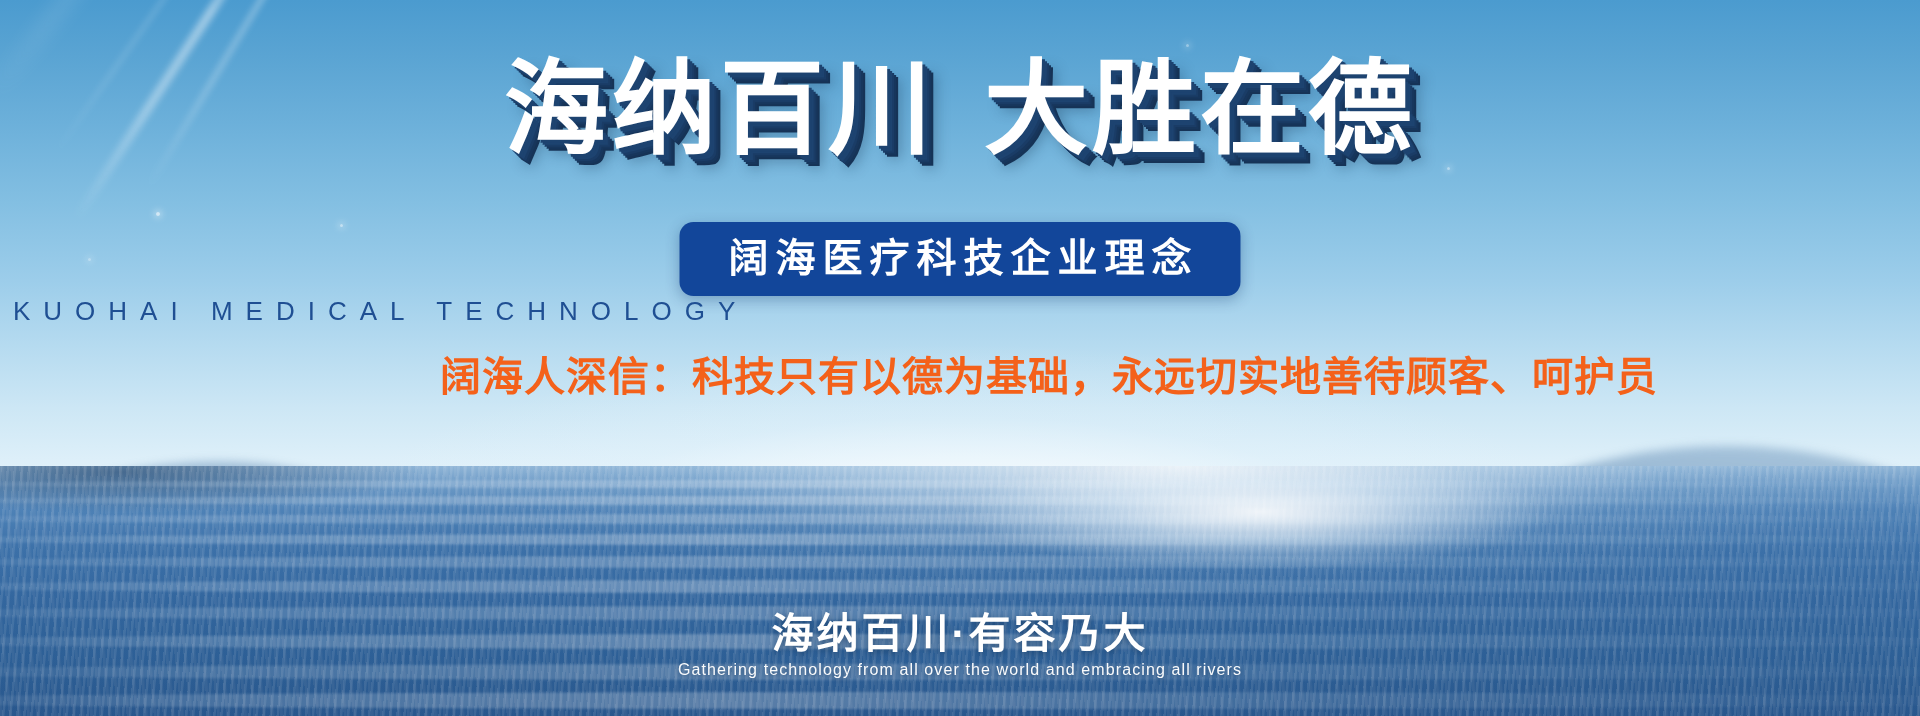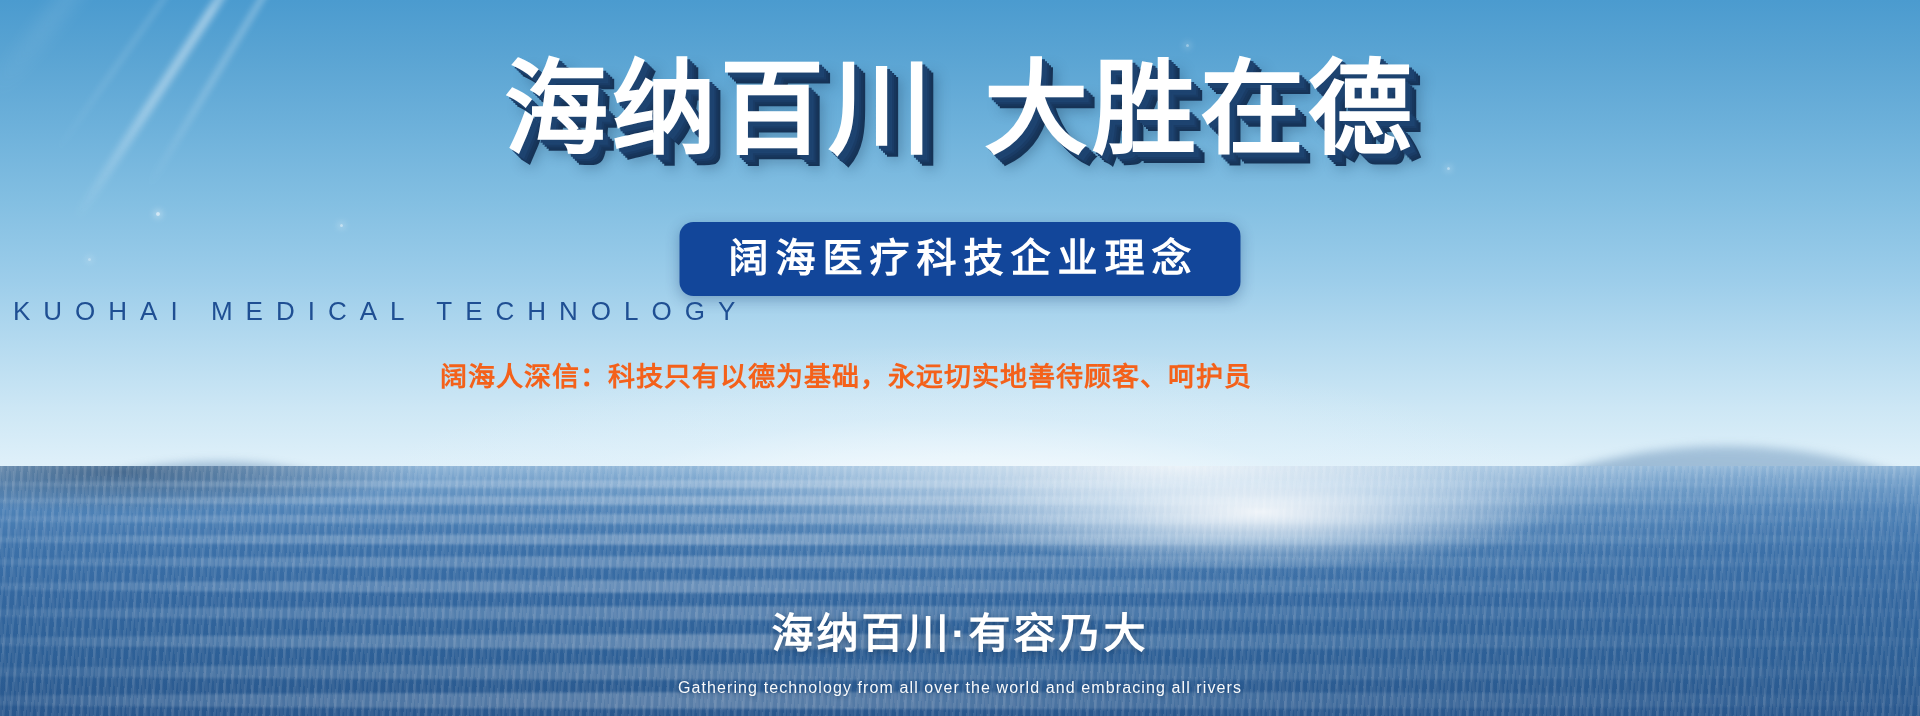--- a/index.html
+++ b/index.html
@@ -207,21 +207,21 @@
     text-indent: 13px;
     white-space: nowrap;
   }
 
   .statement {
     position: absolute;
     left: 50%;
     top: 352px;
     transform: translateX(-50%);
     width: 1040px;
-    font-size: 27px;
+    font-size: 41px;
     font-weight: bold;
     line-height: 50px;
     color: #f4611a;
     letter-spacing: 1px;
   }
   .statement .line { display: block; white-space: nowrap; }
 
   .tagline {
     position: absolute;
     left: 0; top: 608px;
@@ -230,21 +230,21 @@
     color: #ffffff;
   }
   .tagline-cn {
     font-size: 42px;
     font-weight: bold;
     letter-spacing: 3px;
     line-height: 1.25;
     text-shadow: 0 2px 7px rgba(14,44,78,0.55);
   }
   .tagline-en {
-    margin-top: 18px;
+    margin-top: 0;
     font-size: 16px;
     font-weight: 400;
     letter-spacing: 1.1px;
     opacity: .97;
     text-shadow: 0 1px 5px rgba(14,44,78,0.60);
   }
 </style>
 </head>
 <body>
 

